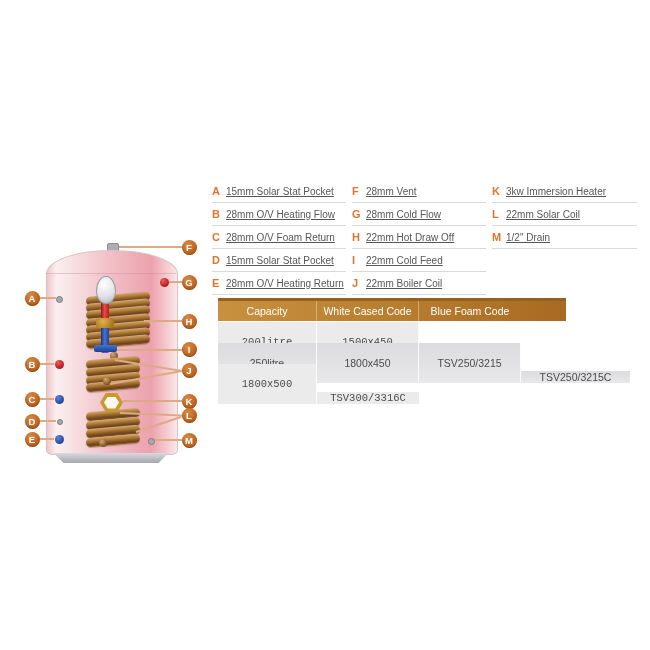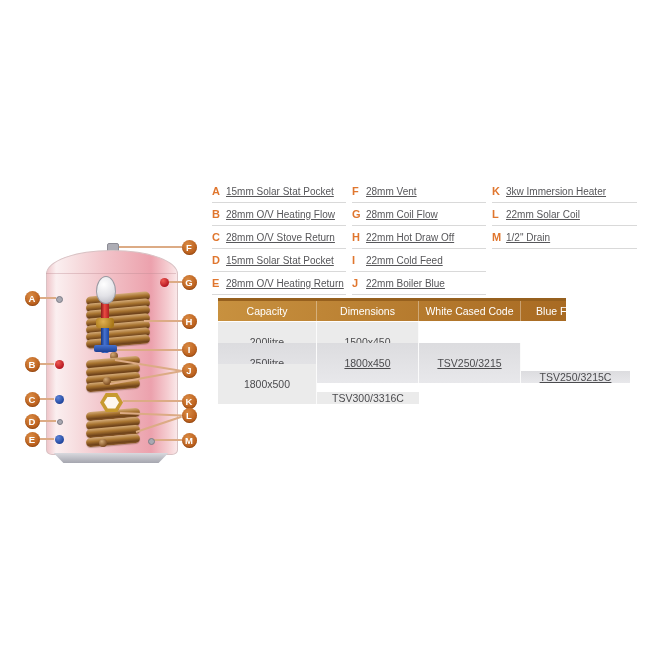--- a/index.html
+++ b/index.html
@@ -65,22 +65,22 @@
 
   
   .spec-table{position:absolute;left:218px;top:298px;width:348px;font-size:10.5px;}
   .thead{display:grid;grid-template-columns:99px 102px 102px 109px;height:20px;
     border-top:3px solid #96601e;
     background:linear-gradient(100deg,#c8913f,#a86a22);}
   .th{color:#fff;display:flex;align-items:center;justify-content:center;
     border-right:1px solid rgba(255,255,255,.35);}
   .th:last-child{border-right:none;}
   .trow{display:grid;grid-template-columns:99px 102px 102px 109px;height:20px;margin-top:1px;}
-  .trow.odd .td{background:#ebebeb;}
-  .trow.even .td{background:linear-gradient(to bottom,#dcdcdf,#e8e8eb);text-decoration:underline;}
+  .trow.odd .td{background:#ebebeb;font-family:Liberation Mono, monospace;}
+  .trow.even .td{background:linear-gradient(to bottom,#dcdcdf,#e8e8eb);}
   .td{color:#4b4b4e;display:flex;align-items:center;justify-content:center;
     border-right:1px solid #fbfbfb;}
   .td:last-child{border-right:none;margin-top:28px;}
 </style>
 </head>
 <body>
 
 <div class="stage">
 
   <div>
@@ -165,51 +165,51 @@
       <div class="legend-item">
         <span class="legend-letter">A</span>
         <span class="legend-text">15mm Solar Stat Pocket</span>
       </div>
       <div class="legend-item">
         <span class="legend-letter">B</span>
         <span class="legend-text">28mm O/V Heating Flow</span>
       </div>
       <div class="legend-item">
         <span class="legend-letter">C</span>
-        <span class="legend-text">28mm O/V Stove Return</span>
+        <span class="legend-text">28mm O/V Foam Return</span>
       </div>
       <div class="legend-item">
         <span class="legend-letter">D</span>
         <span class="legend-text">15mm Solar Stat Pocket</span>
       </div>
       <div class="legend-item">
         <span class="legend-letter">E</span>
         <span class="legend-text">28mm O/V Heating Return</span>
       </div>
     </div>
     <div class="legend-col">
       <div class="legend-item">
         <span class="legend-letter">F</span>
         <span class="legend-text">28mm Vent</span>
       </div>
       <div class="legend-item">
         <span class="legend-letter">G</span>
-        <span class="legend-text">28mm Coil Flow</span>
+        <span class="legend-text">28mm Cold Flow</span>
       </div>
       <div class="legend-item">
         <span class="legend-letter">H</span>
         <span class="legend-text">22mm Hot Draw Off</span>
       </div>
       <div class="legend-item">
         <span class="legend-letter">I</span>
         <span class="legend-text">22mm Cold Feed</span>
       </div>
       <div class="legend-item">
         <span class="legend-letter">J</span>
-        <span class="legend-text">22mm Boiler Blue</span>
+        <span class="legend-text">22mm Boiler Coil</span>
       </div>
     </div>
     <div class="legend-col">
       <div class="legend-item">
         <span class="legend-letter">K</span>
         <span class="legend-text">3kw Immersion Heater</span>
       </div>
       <div class="legend-item">
         <span class="legend-letter">L</span>
         <span class="legend-text">22mm Solar Coil</span>
@@ -217,21 +217,20 @@
       <div class="legend-item">
         <span class="legend-letter">M</span>
         <span class="legend-text">1/2" Drain</span>
       </div>
     </div>
   </div>
 
   <div class="spec-table">
     <div class="thead">
       <div class="th">Capacity</div>
-      <div class="th">Dimensions</div>
       <div class="th">White Cased Code</div>
       <div class="th">Blue Foam Code</div>
     </div>
     <div class="trow odd">
       <div class="td">200litre</div>
       <div class="td">1500x450</div>
       <div class="td">TSV200/3114C</div>
     </div>
     <div class="trow even">
       <div class="td">250litre</div>

